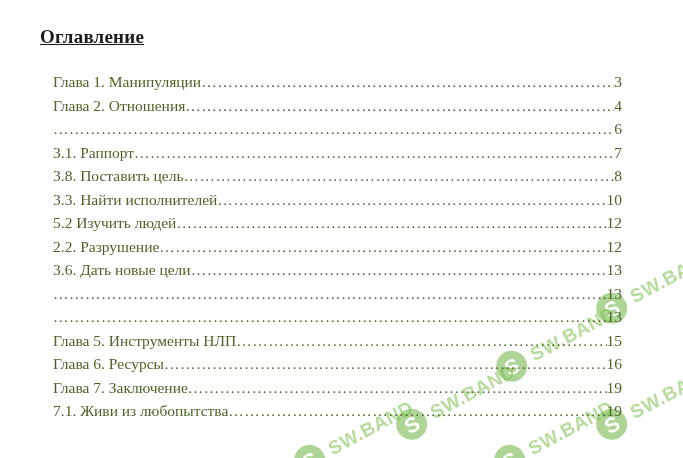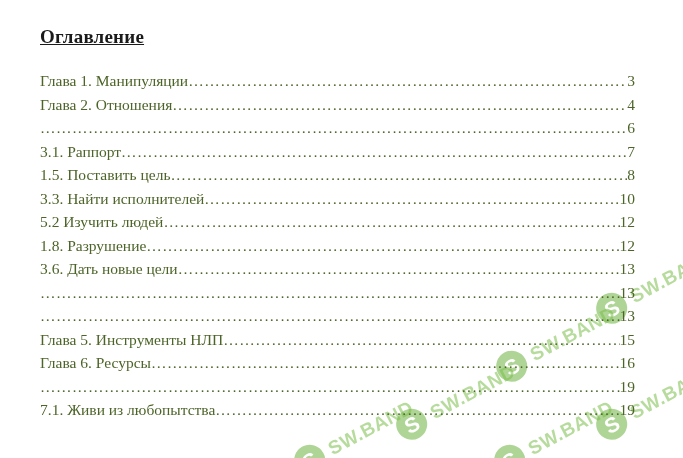--- a/index.html
+++ b/index.html
@@ -22,26 +22,26 @@
     box-sizing: border-box;
     z-index: 3;
   }
 
   .toc-title {
     font-size: 19px;
     font-weight: bold;
     color: #1a1a1a;
     text-decoration: underline;
     letter-spacing: 0.2px;
-    margin: 0 0 21px 0;
+    margin: 0 0 9px 0;
     display: inline-block;
   }
 
   .toc-list {
-    margin: 0;
+    margin: 13px;
     padding: 0;
     list-style: none;
   }
 
   .toc-row {
     display: flex;
     align-items: baseline;
     color: #4c6428;
     font-size: 15.5px;
     line-height: 23.5px;
@@ -159,36 +159,36 @@
       <li class="toc-row">
         <span class="toc-dots">……………………………………………………………………………………………………………………………………………………………………………………………………………………………………………</span>
         <span class="toc-page">6</span>
       </li>
       <li class="toc-row">
         <span class="toc-label">3.1. Раппорт</span>
         <span class="toc-dots">……………………………………………………………………………………………………………………………………………………………………………………………………………………………………………</span>
         <span class="toc-page">7</span>
       </li>
       <li class="toc-row">
-        <span class="toc-label">1.5. Поставить цель</span>
+        <span class="toc-label">3.8. Поставить цель</span>
         <span class="toc-dots">……………………………………………………………………………………………………………………………………………………………………………………………………………………………………………</span>
         <span class="toc-page">8</span>
       </li>
       <li class="toc-row">
         <span class="toc-label">3.3. Найти исполнителей</span>
         <span class="toc-dots">……………………………………………………………………………………………………………………………………………………………………………………………………………………………………………</span>
         <span class="toc-page">10</span>
       </li>
       <li class="toc-row">
         <span class="toc-label">5.2  Изучить людей</span>
         <span class="toc-dots">……………………………………………………………………………………………………………………………………………………………………………………………………………………………………………</span>
         <span class="toc-page">12</span>
       </li>
       <li class="toc-row">
-        <span class="toc-label">1.8. Разрушение</span>
+        <span class="toc-label">2.2. Разрушение</span>
         <span class="toc-dots">……………………………………………………………………………………………………………………………………………………………………………………………………………………………………………</span>
         <span class="toc-page">12</span>
       </li>
       <li class="toc-row">
         <span class="toc-label">3.6. Дать новые цели</span>
         <span class="toc-dots">……………………………………………………………………………………………………………………………………………………………………………………………………………………………………………</span>
         <span class="toc-page">13</span>
       </li>
       <li class="toc-row">
         <span class="toc-dots">……………………………………………………………………………………………………………………………………………………………………………………………………………………………………………</span>
@@ -202,20 +202,21 @@
         <span class="toc-label">Глава 5. Инструменты НЛП</span>
         <span class="toc-dots">……………………………………………………………………………………………………………………………………………………………………………………………………………………………………………</span>
         <span class="toc-page">15</span>
       </li>
       <li class="toc-row">
         <span class="toc-label">Глава 6. Ресурсы</span>
         <span class="toc-dots">……………………………………………………………………………………………………………………………………………………………………………………………………………………………………………</span>
         <span class="toc-page">16</span>
       </li>
       <li class="toc-row">
+        <span class="toc-label">Глава 7. Заключение</span>
         <span class="toc-dots">……………………………………………………………………………………………………………………………………………………………………………………………………………………………………………</span>
         <span class="toc-page">19</span>
       </li>
       <li class="toc-row">
         <span class="toc-label">7.1. Живи из любопытства</span>
         <span class="toc-dots">……………………………………………………………………………………………………………………………………………………………………………………………………………………………………………</span>
         <span class="toc-page">19</span>
       </li>
     </ul>
 </div>

